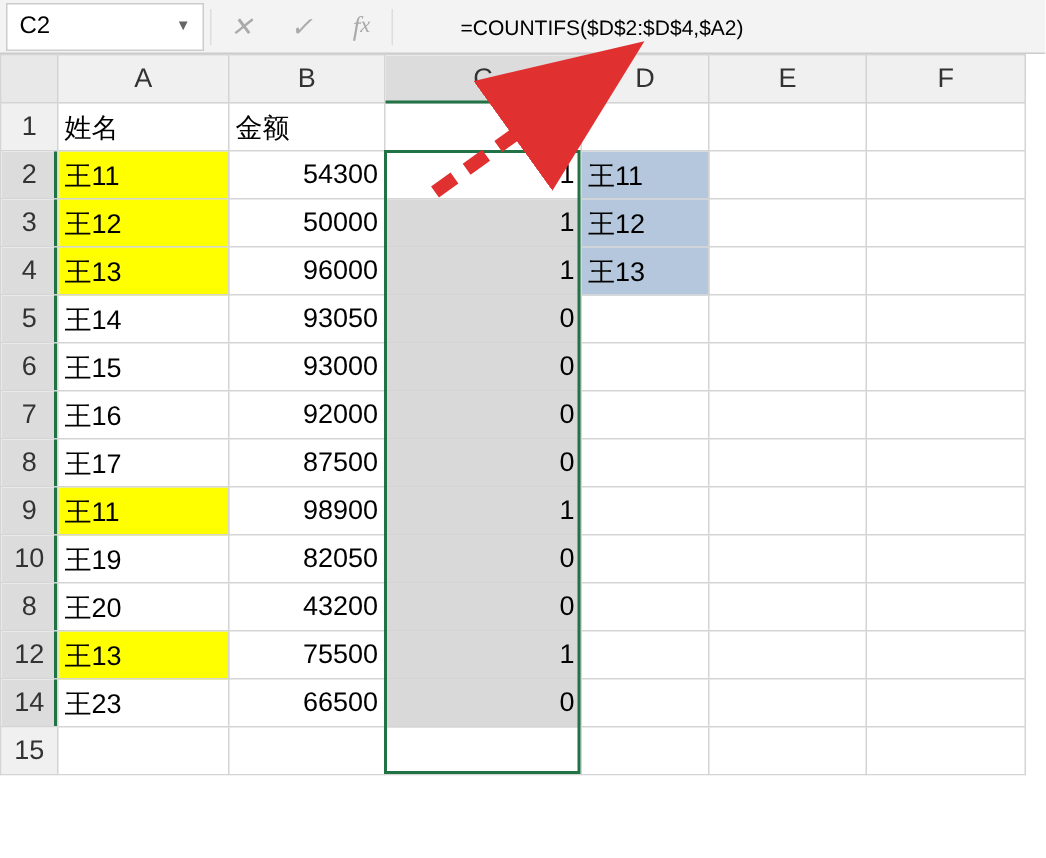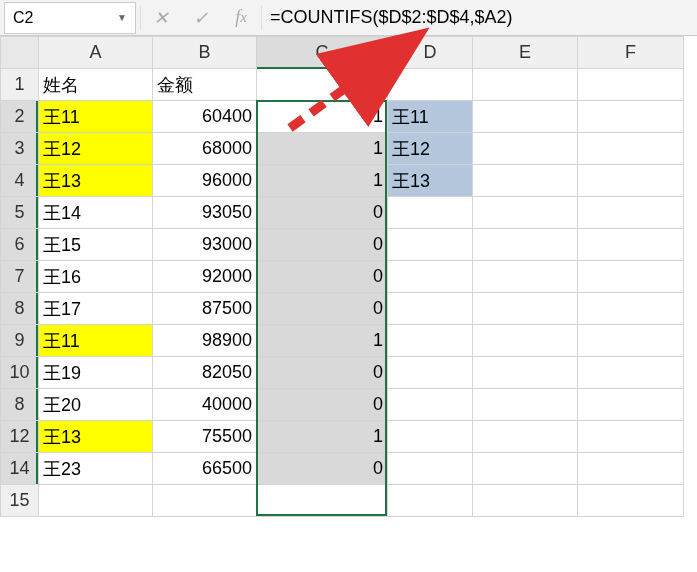--- a/index.html
+++ b/index.html
@@ -48,22 +48,23 @@
       width: 1px;
       height: 24px;
       background: #ddd;
     }
     .formula-input {
       flex: 1;
       height: 32px;
       padding: 0 8px;
       display: flex;
       align-items: center;
-      font-size: 18px;
+      font-size: 14px;
       color: #000;
+      margin-left: 37px;
     }
     .grid {
       border-collapse: collapse;
       table-layout: fixed;
     }
     .grid th, .grid td {
       border: 1px solid #d4d4d4;
       height: 32px;
       padding: 0 4px;
       vertical-align: middle;
@@ -170,30 +171,30 @@
           <td class="col-A cell-text">姓名</td>
           <td class="col-B cell-text">金额</td>
           <td class="col-C cell-text"></td>
           <td class="col-D cell-text"></td>
           <td class="col-E cell-text"></td>
           <td class="col-F cell-text"></td>
         </tr>
         <tr>
           <th class="row-hdr sel">2</th>
           <td class="col-A hl-yellow cell-text">王11</td>
-          <td class="col-B cell-num">60400</td>
+          <td class="col-B cell-num">54300</td>
           <td class="col-C cell-num">1</td>
           <td class="col-D hl-blue cell-text">王11</td>
           <td class="col-E cell-text"></td>
           <td class="col-F cell-text"></td>
         </tr>
         <tr>
           <th class="row-hdr sel">3</th>
           <td class="col-A hl-yellow cell-text">王12</td>
-          <td class="col-B cell-num">68000</td>
+          <td class="col-B cell-num">50000</td>
           <td class="col-C hl-gray cell-num">1</td>
           <td class="col-D hl-blue cell-text">王12</td>
           <td class="col-E cell-text"></td>
           <td class="col-F cell-text"></td>
         </tr>
         <tr>
           <th class="row-hdr sel">4</th>
           <td class="col-A hl-yellow cell-text">王13</td>
           <td class="col-B cell-num">96000</td>
           <td class="col-C hl-gray cell-num">1</td>
@@ -251,21 +252,21 @@
           <td class="col-A cell-text">王19</td>
           <td class="col-B cell-num">82050</td>
           <td class="col-C hl-gray cell-num">0</td>
           <td class="col-D cell-text"></td>
           <td class="col-E cell-text"></td>
           <td class="col-F cell-text"></td>
         </tr>
         <tr>
           <th class="row-hdr sel">8</th>
           <td class="col-A cell-text">王20</td>
-          <td class="col-B cell-num">40000</td>
+          <td class="col-B cell-num">43200</td>
           <td class="col-C hl-gray cell-num">0</td>
           <td class="col-D cell-text"></td>
           <td class="col-E cell-text"></td>
           <td class="col-F cell-text"></td>
         </tr>
         <tr>
           <th class="row-hdr sel">12</th>
           <td class="col-A hl-yellow cell-text">王13</td>
           <td class="col-B cell-num">75500</td>
           <td class="col-C hl-gray cell-num">1</td>

